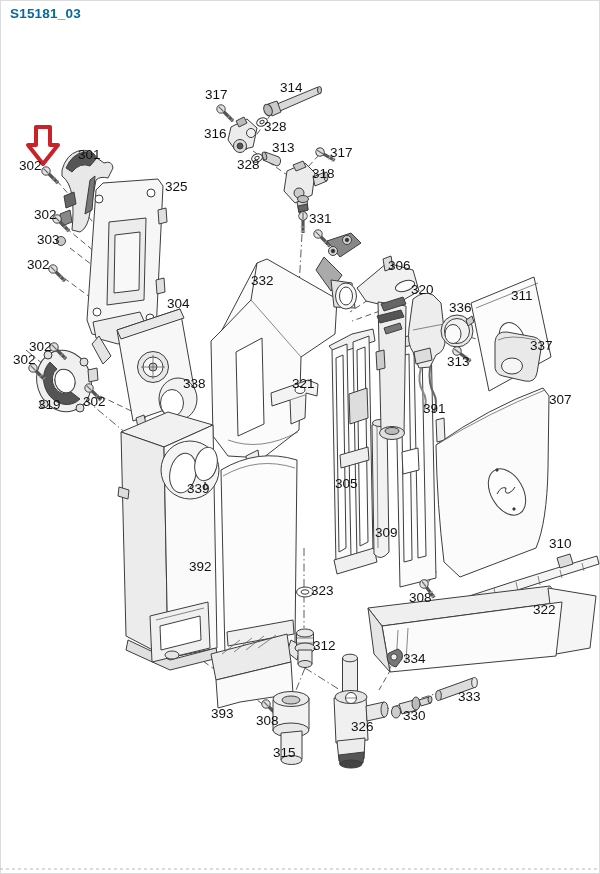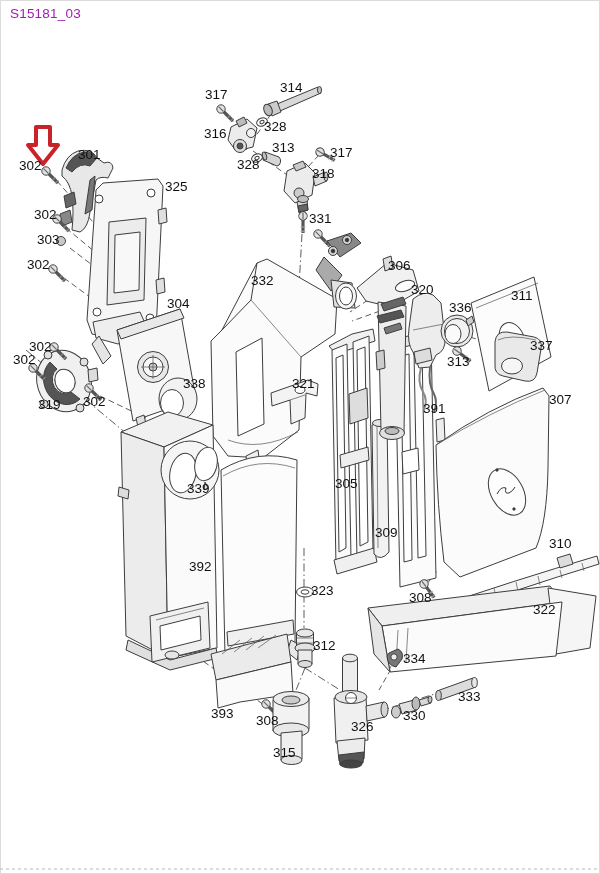--- a/index.html
+++ b/index.html
@@ -1,20 +1,20 @@
 <!DOCTYPE html>
 <html><head>
 <meta charset="utf-8">
 <style>
   html,body{margin:0;padding:0;background:#fff;}
   body{width:600px;height:874px;position:relative;overflow:hidden;
        font-family:"Liberation Sans",sans-serif;}
   .frame{position:absolute;inset:0;border:1px solid #dcdcdc;pointer-events:none;}
-  .title{position:absolute;left:10px;top:6px;font-size:13.5px;font-weight:400;
-         color:#a21caf;letter-spacing:.2px;}
+  .title{position:absolute;left:10px;top:6px;font-size:13.5px;font-weight:700;
+         color:#0369a1;letter-spacing:.2px;}
   svg{position:absolute;left:0;top:0;}
   .part-label{font-family:"Liberation Sans",sans-serif;font-size:13.5px;fill:#111;}
   .leader-dash{stroke:#4a4a4a;stroke-width:.9;stroke-dasharray:6 3.5;fill:none;}
   .leader-dashdot{stroke:#4a4a4a;stroke-width:.9;stroke-dasharray:8 3 1.5 3;fill:none;}
   .ol{stroke:#3d3d3d;stroke-width:1;stroke-linejoin:round;}
   .thin{stroke:#555;stroke-width:.7;fill:none;}
 </style>
 </head>
 <body>
 

